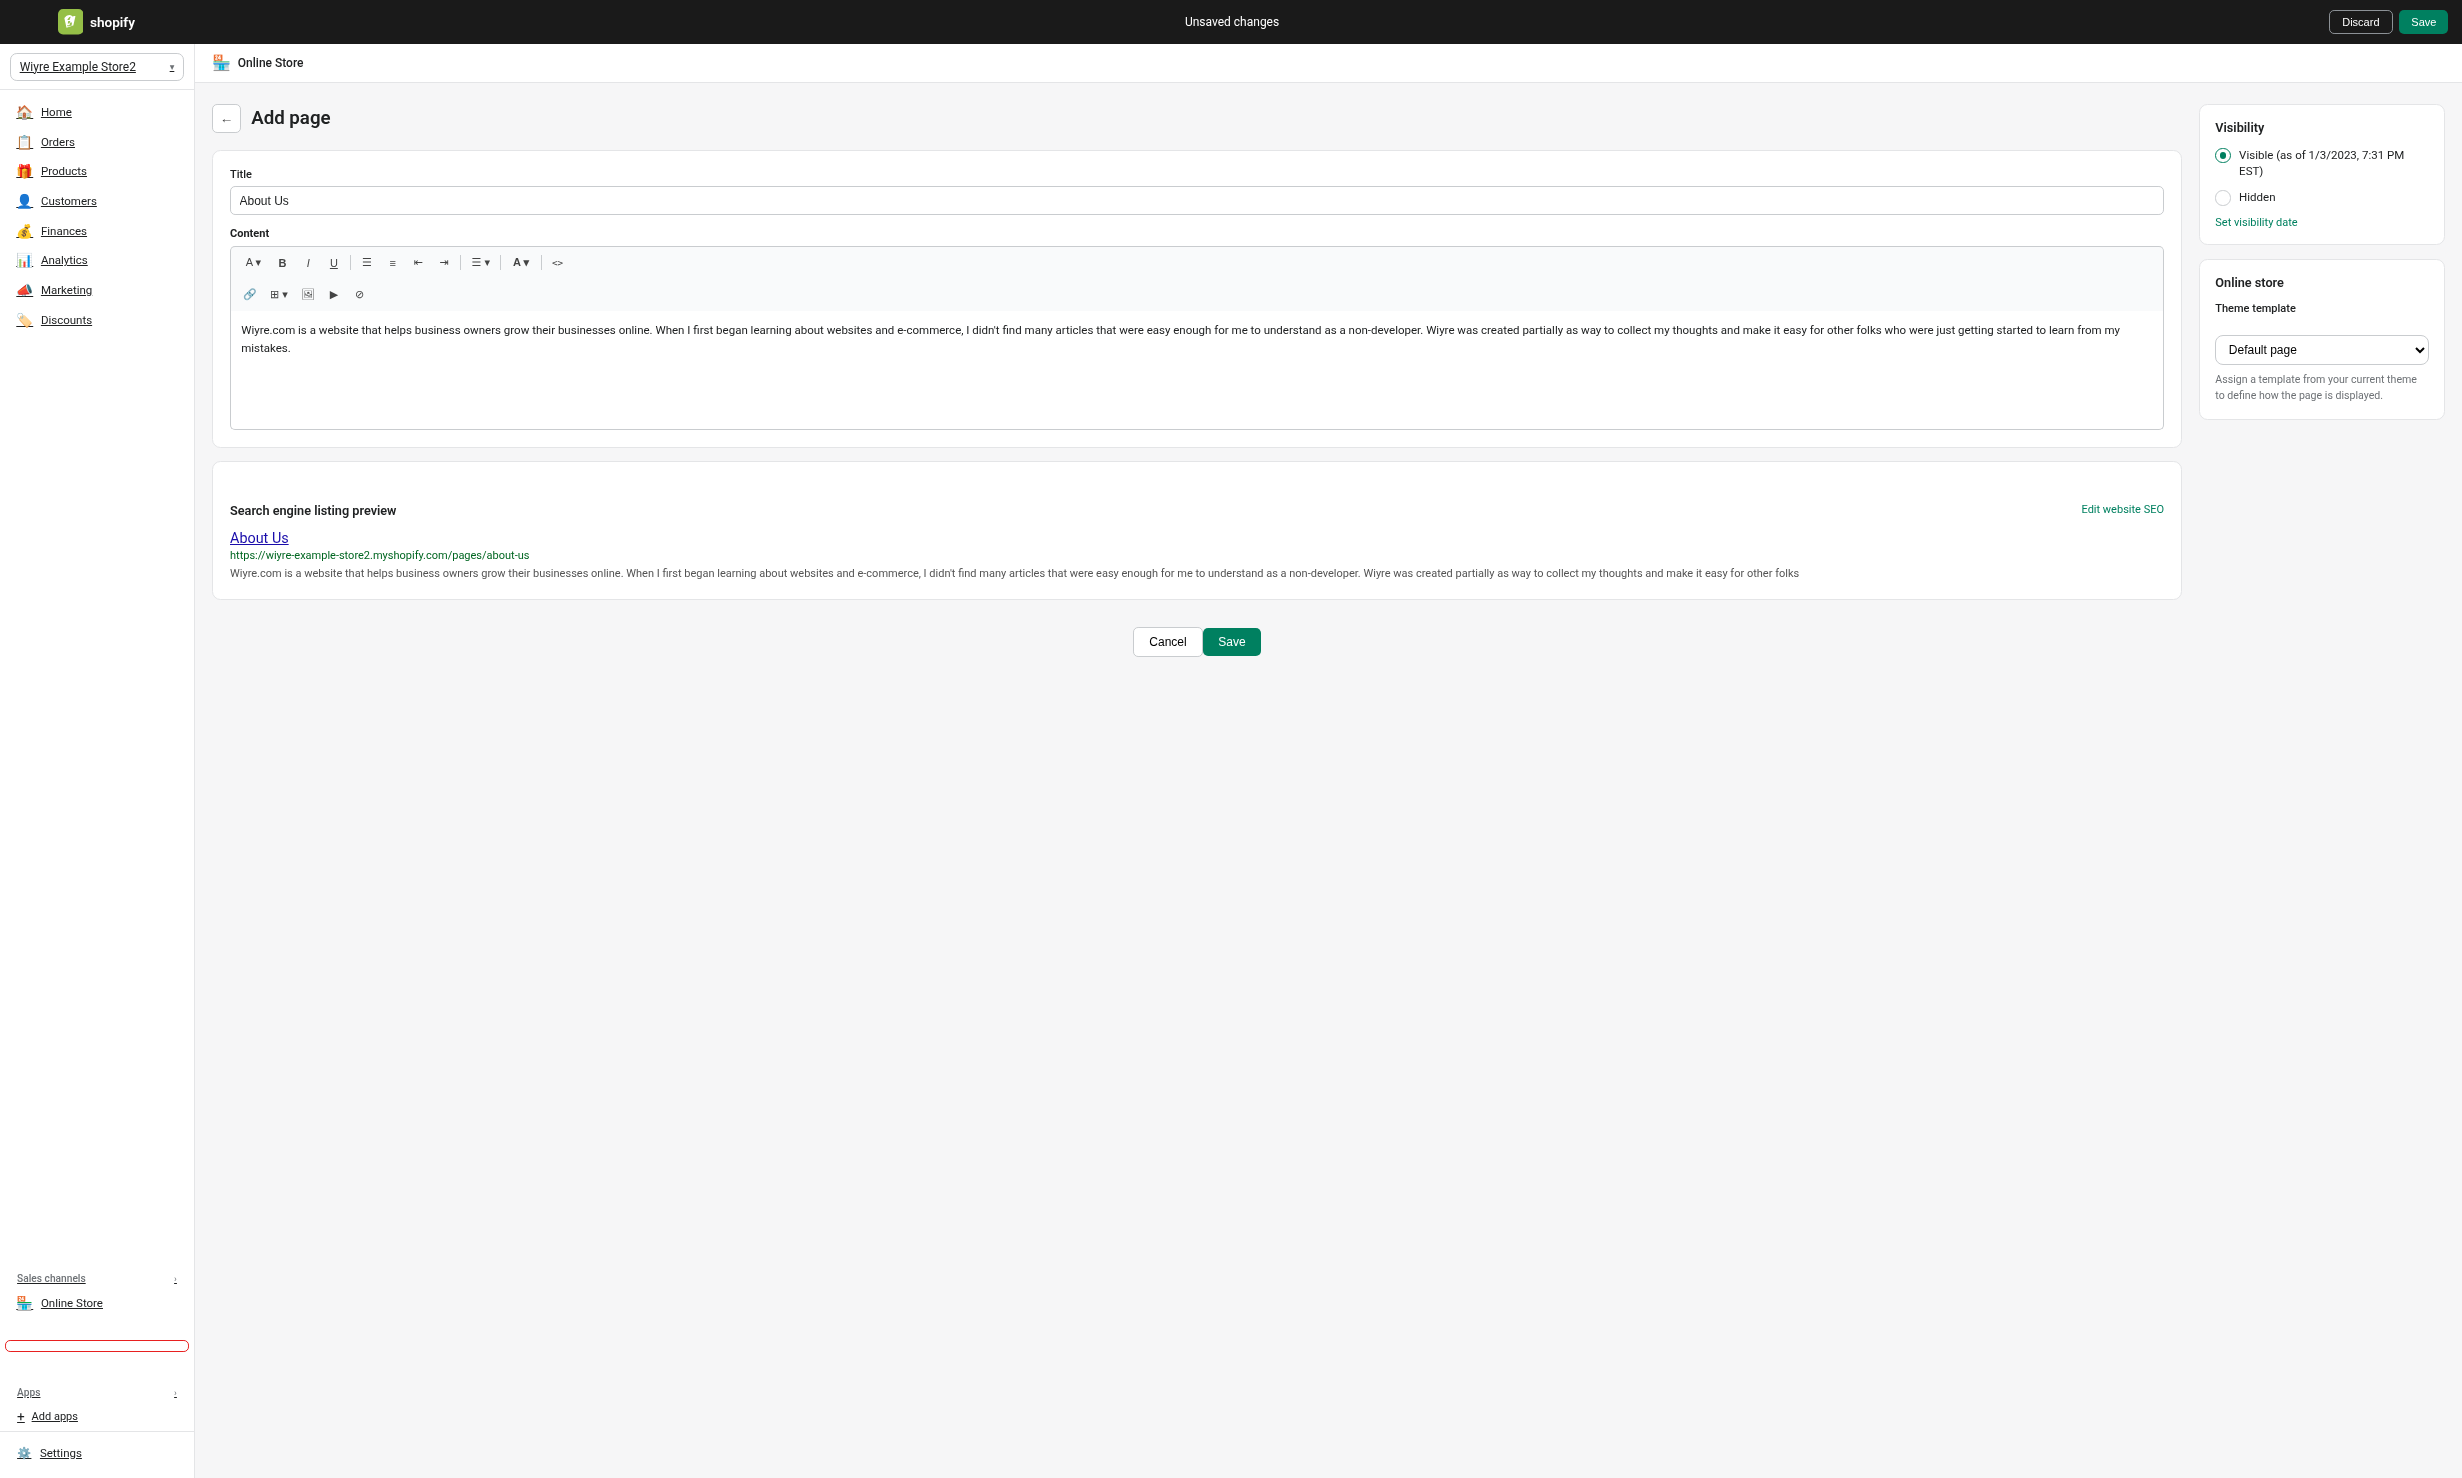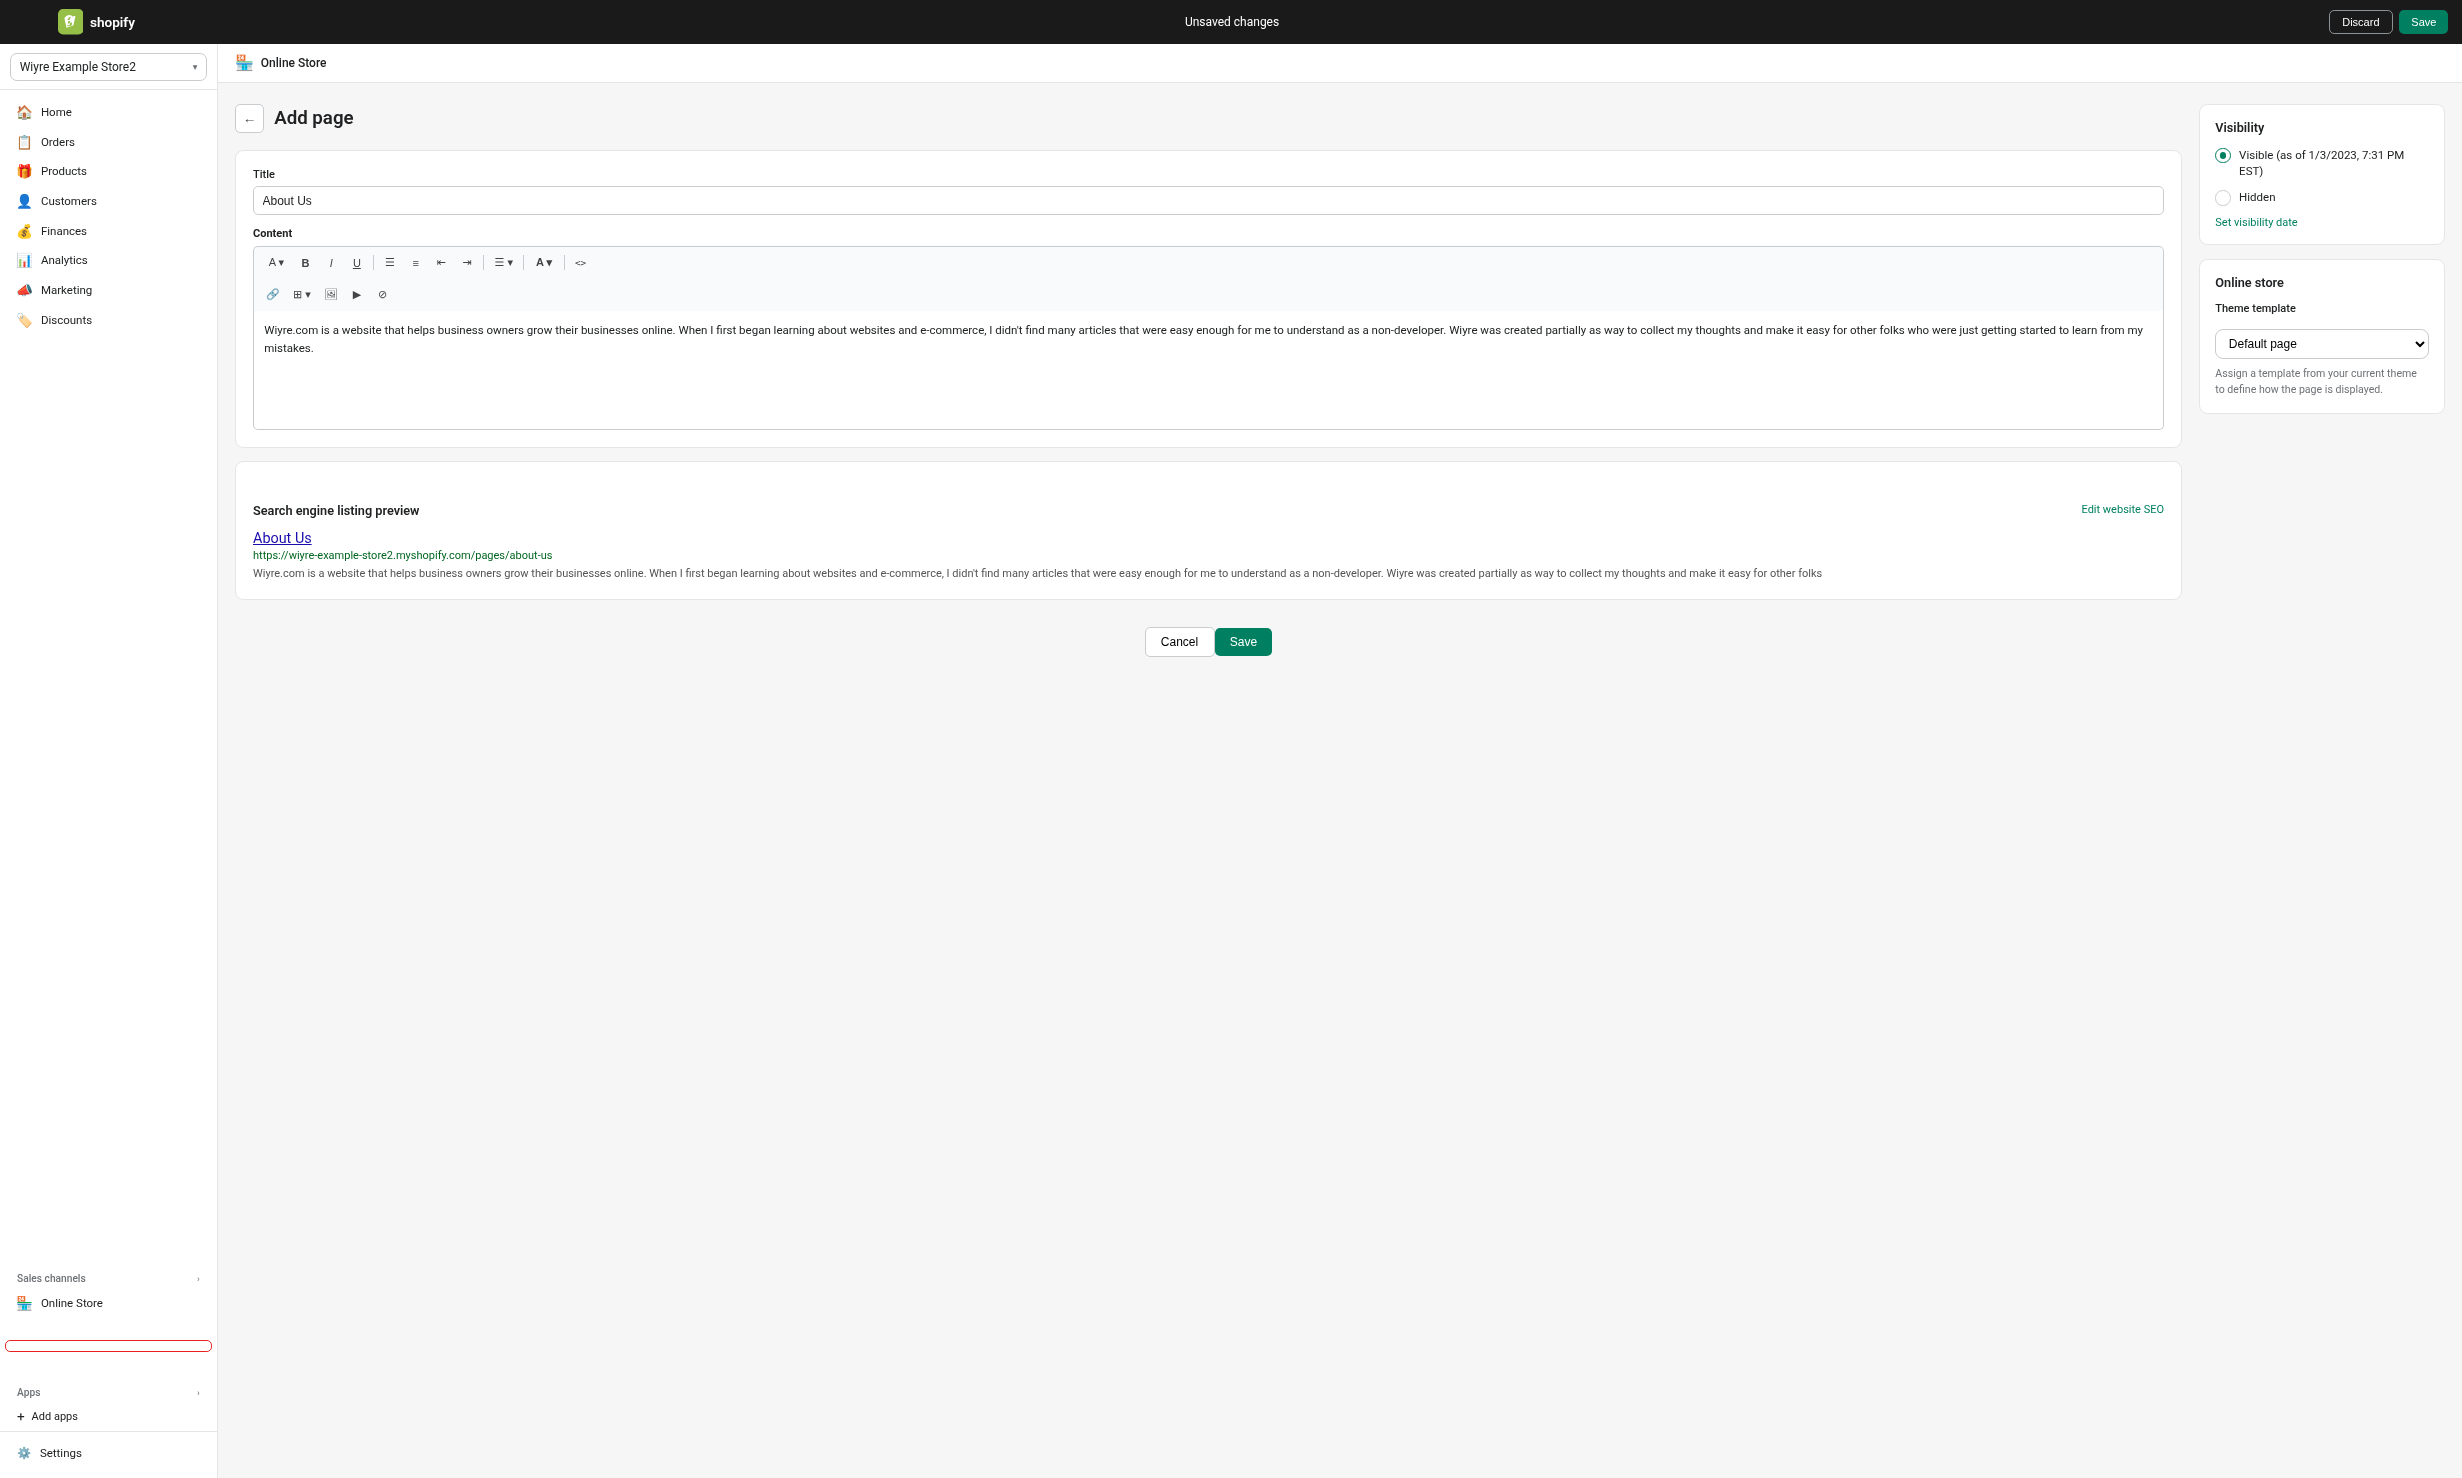--- a/index.html
+++ b/index.html
@@ -20,27 +20,28 @@
     .shopify-logo-icon { width: 25.5px; height: 25.5px; }
     .top-nav-right { display: flex; gap: 6.8px; }
     .btn-discard { background: transparent; border: 0.8px solid #8c9196; color: #fff; padding: 5.1px 12px; border-radius: 5.1px; cursor: pointer; font-size: 11px; }
     .btn-save-top { background: #008060; border: none; color: #fff; padding: 5.1px 12px; border-radius: 5.1px; cursor: pointer; font-size: 11px; font-weight: 500; }
 
     
     .app-body { display: flex; flex: 1; overflow: hidden; }
 
     
     .sidebar {
-      width: 218px;
+      width: 195px;
       background: #fff;
       border-right: 0.8px solid #e4e5e7;
       display: flex;
       flex-direction: column;
       overflow-y: auto;
       flex-shrink: 0;
+      text-decoration: underline;
     }
     .store-selector {
       padding: 8.5px 10.2px;
       border-bottom: 0.8px solid #e4e5e7;
     }
     .store-dropdown {
       display: flex;
       align-items: center;
       justify-content: space-between;
       border: 0.8px solid #c9cccf;
@@ -261,21 +262,21 @@
     }
     .radio-circle.selected::after {
       content: '';
       width: 6.8px; height: 6.8px;
       border-radius: 50%;
       background: #008060;
     }
     .radio-label { font-size: 11.5px; color: #202223; line-height: 1.4; }
     .set-visibility-link { color: #008060; font-size: 11px; cursor: pointer; margin-top: 5.1px; display: block; text-decoration: none; }
 
-    .theme-template-label { font-size: 11px; font-weight: 500; margin-bottom: 14px; color: #202223; }
+    .theme-template-label { font-size: 11px; font-weight: 500; margin-bottom: 20px; color: #202223; }
     .theme-select {
       width: 100%;
       border: 0.8px solid #c9cccf;
       border-radius: 8px;
       padding: 6px 8.5px;
       font-size: 12px;
       background: #fff;
       cursor: pointer;
       appearance: auto;
     }

